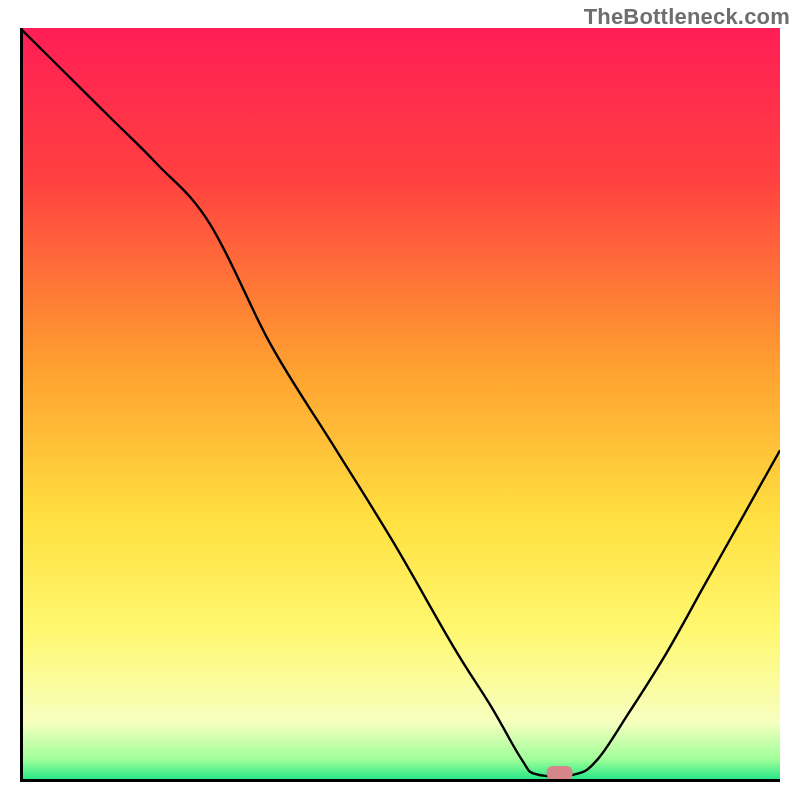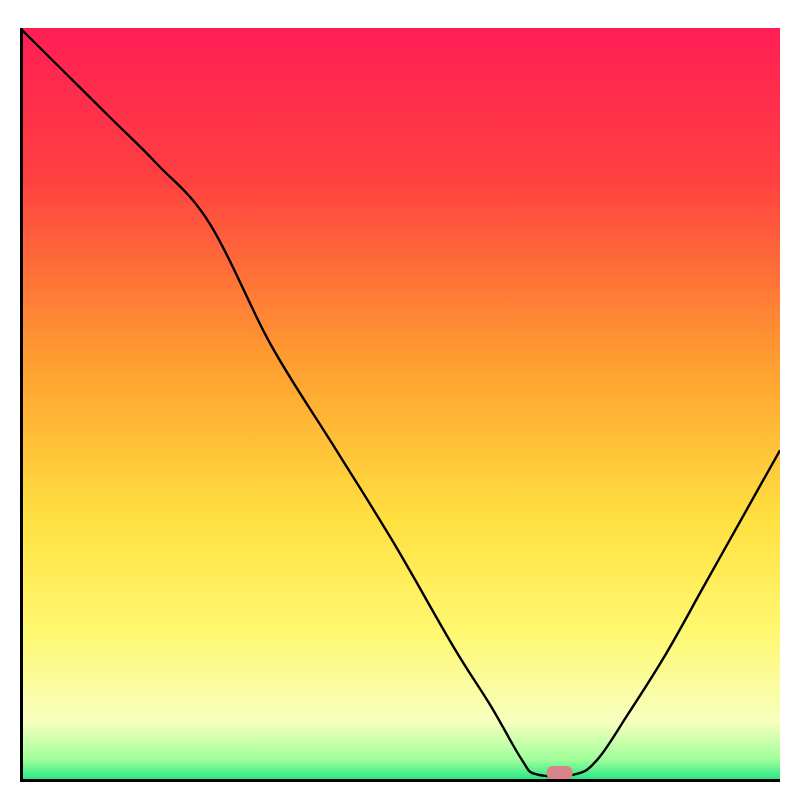--- a/index.html
+++ b/index.html
@@ -33,20 +33,21 @@
     box-sizing: border-box;
   }
   svg {
     display: block;
   }
 </style>
 </head>
 <body>
 
 <div class="container">
+  <div class="watermark">TheBottleneck.com</div>
 
   <div class="plot-area">
     <svg id="chart-svg" width="760" height="754" viewBox="0 0 760 754" preserveAspectRatio="none">
       <defs>
         <linearGradient id="bg-grad" x1="0" y1="0" x2="0" y2="1">
             <stop offset="0%" stop-color="#ff1e56"></stop>
             <stop offset="20%" stop-color="#ff4040"></stop>
             <stop offset="45%" stop-color="#ffa030"></stop>
             <stop offset="65%" stop-color="#ffe040"></stop>
             <stop offset="80%" stop-color="#fff870"></stop>

